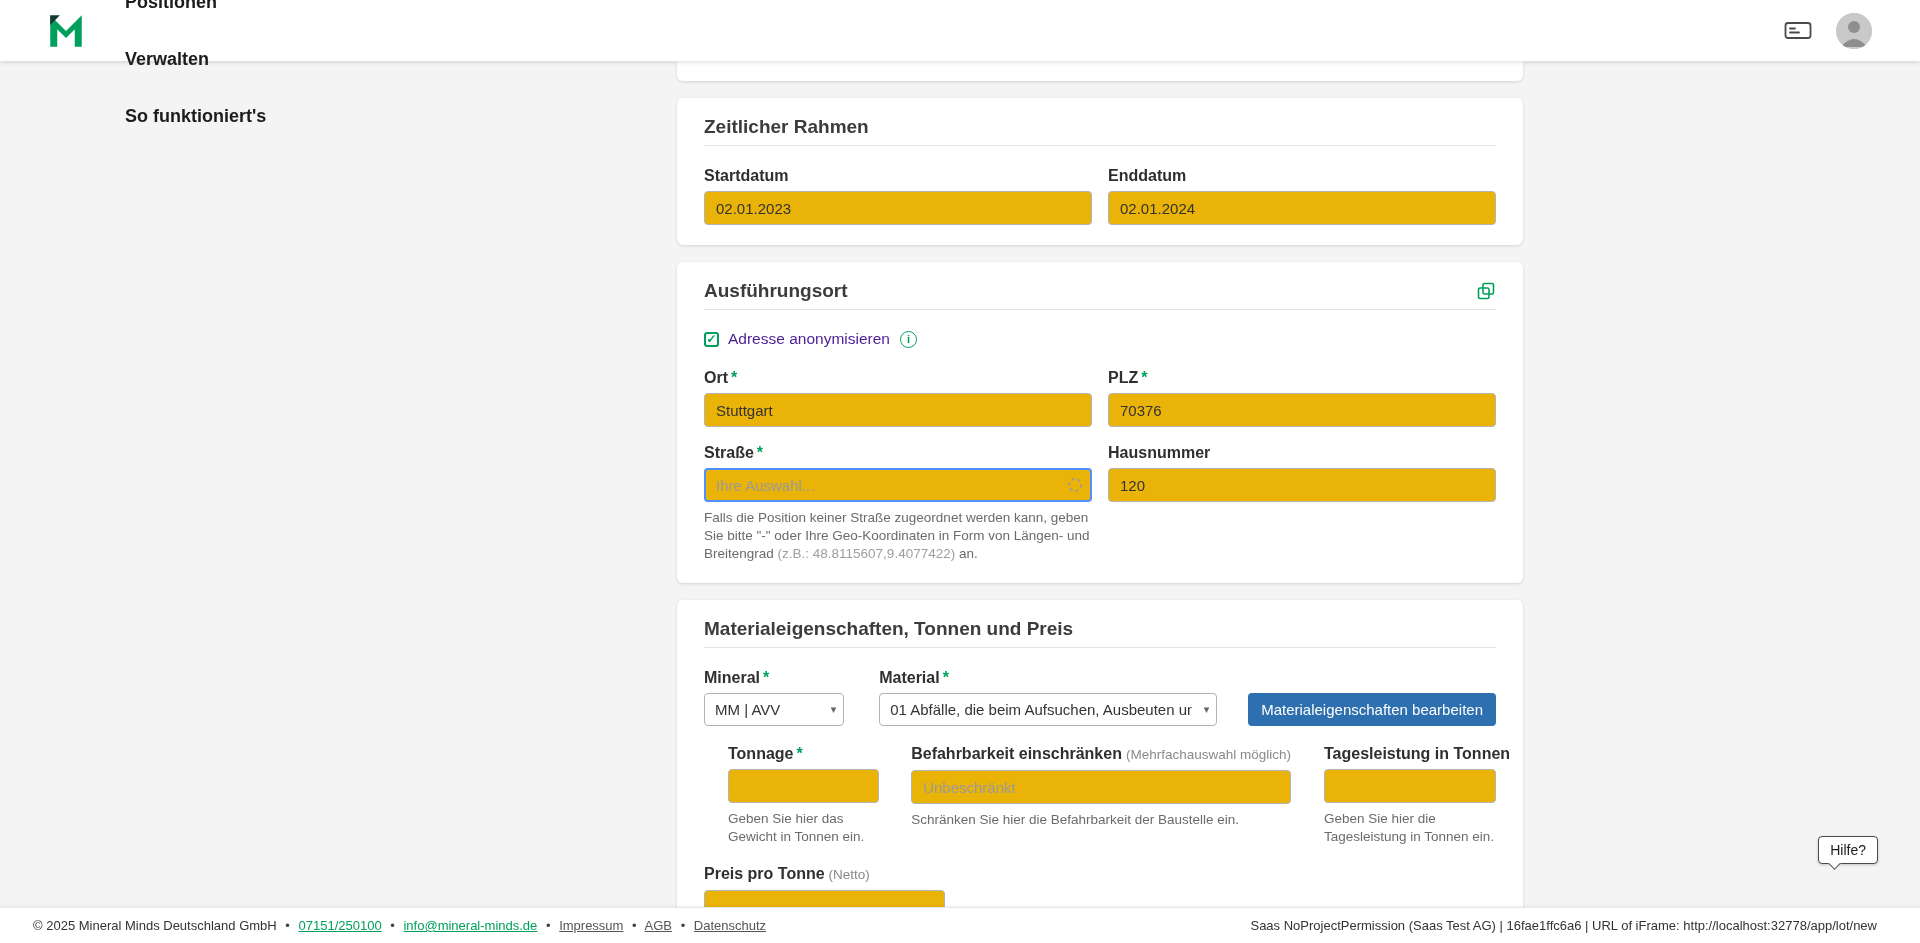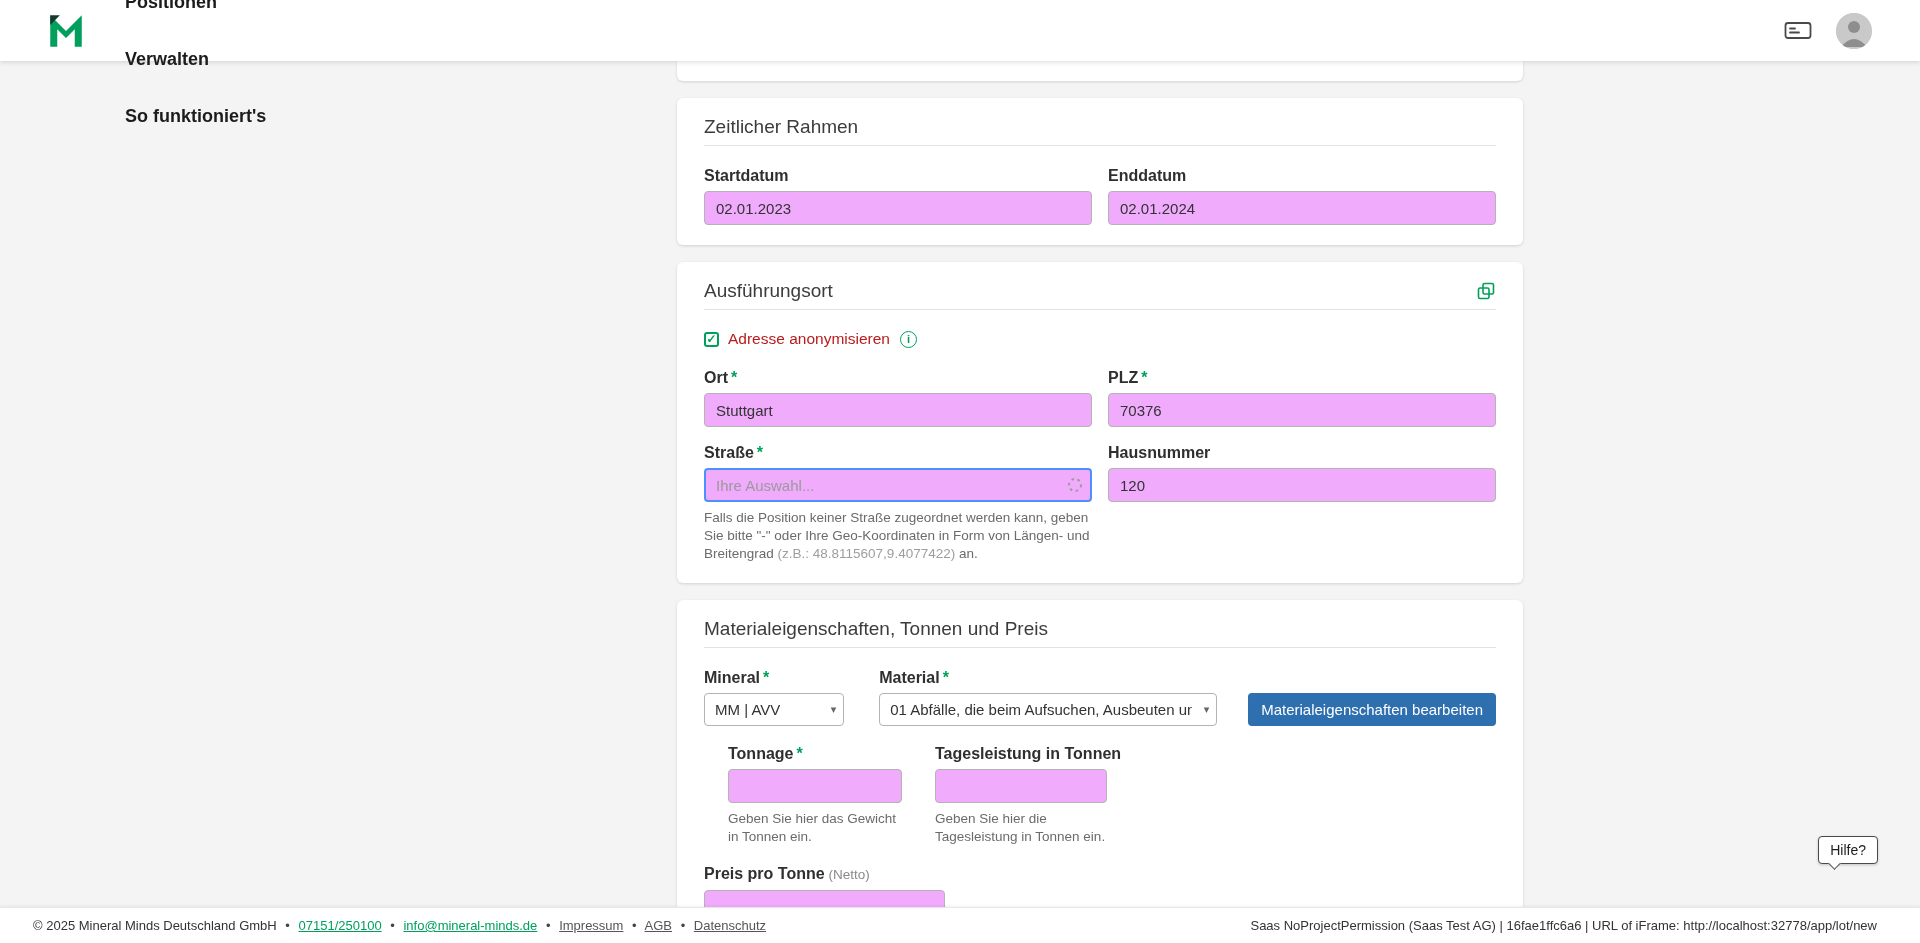--- a/index.html
+++ b/index.html
@@ -26,39 +26,39 @@
   .nav-right{margin-left:auto;margin-right:48px;display:flex;align-items:center;gap:24px;}
   .nav-icon{cursor:pointer;display:flex;align-items:center;}
   .avatar{width:36px;height:36px;border-radius:50%;overflow:hidden;cursor:pointer;background:#c9c9c9;}
   
   .content{position:absolute;top:61px;left:677px;width:846px;}
   .card{background:#fff;border-radius:6px;box-shadow:0 1px 3px rgba(0,0,0,.14);}
   .partial{height:20px;border-radius:0 0 6px 6px;margin-bottom:17px;}
   section.card{padding:18px 27px 20px;margin-bottom:17px;}
   .card-head{display:flex;justify-content:space-between;align-items:center;
     border-bottom:1px solid #e2e2e2;padding-bottom:7px;}
-  .card-title{margin:0;font-size:19px;font-weight:400;color:#3c3c3c;line-height:22px;}
+  .card-title{margin:0;font-size:19px;font-weight:700;color:#3c3c3c;line-height:22px;}
   .copy-icon{color:var(--accent-green);display:flex;cursor:pointer;}
   .copy-icon svg{stroke:currentColor;}
   .grid2{display:grid;grid-template-columns:1fr 1fr;column-gap:16px;}
   .mt20{margin-top:20px;}.mt16{margin-top:16px;}.mt18{margin-top:18px;}
   .label{font-size:16px;font-weight:700;color:#2f2f2f;margin-bottom:6px;line-height:19px;white-space:nowrap;}
   .req{color:var(--accent-green);font-weight:700;margin-left:3px;}
   .label-suffix{font-weight:400;color:#8a8a8a;font-size:13.5px;margin-left:4px;}
   .input{height:34px;width:100%;border:1px solid #b3b3b3;border-radius:4px;padding:0 11px;
-    font-size:15px;color:#333;font-family:inherit;background:#f0abfc;}
+    font-size:15px;color:#333;font-family:inherit;background:#eab308;}
   .input::placeholder{color:#9a9a9a;}
   .input-wrap{position:relative;}
   .input.focused{border:2px solid var(--focus-blue);padding:0 10px;}
   .spinner{position:absolute;right:9px;top:9px;width:16px;height:16px;}
   .checkbox-row{display:flex;align-items:center;margin-top:20px;}
   .checkbox{width:15px;height:15px;border:2px solid var(--accent-green);border-radius:3px;
     display:inline-flex;align-items:center;justify-content:center;color:var(--accent-green);
     font-size:12px;font-weight:700;background:#fff;cursor:pointer;line-height:1;}
-  .cb-label{margin-left:9px;font-size:15.5px;color:#b91c1c;}
+  .cb-label{margin-left:9px;font-size:15.5px;color:#4c1d95;}
   .info-icon{margin-left:10px;width:17px;height:17px;border:1.5px solid var(--accent-green);
     border-radius:50%;color:var(--accent-green);display:inline-flex;align-items:center;
     justify-content:center;font-size:11px;font-weight:700;cursor:pointer;line-height:1;}
   .hint{margin:7px 0 0;font-size:13.5px;line-height:18px;color:#6b6b6b;}
   .hint-light{color:#9e9e9e;}
   .select{height:33px;border:1px solid #b3b3b3;border-radius:4px;background:#fff;display:flex;
     align-items:center;padding:0 24px 0 10px;position:relative;font-size:15px;color:#333;cursor:pointer;}
   .select-value{white-space:nowrap;overflow:hidden;}
   .chevron{position:absolute;right:7px;color:#666;font-size:11px;}
   .btn-primary{height:33px;background:var(--button-blue);color:#fff;border:none;border-radius:4px;
@@ -221,20 +221,27 @@
     </div>
 
     <div class="mat-row top-align mt18">
       <div class="block" style="width:174px;">
         <div class="label">
           <span>Tonnage</span><span class="req">*</span>
         </div>
         <input class="input" style="">
         <p class="hint">Geben Sie hier das Gewicht in Tonnen ein.</p>
       </div>
+      <div class="block" style="width:380px;margin-left:32px;">
+        <div class="label">
+          <span>Befahrbarkeit einschränken</span><span class="label-suffix">(Mehrfachauswahl möglich)</span>
+        </div>
+        <input class="input" placeholder="Unbeschränkt" style="">
+        <p class="hint">Schränken Sie hier die Befahrbarkeit der Baustelle ein.</p>
+      </div>
       <div class="block" style="width:172px;margin-left:33px;">
         <div class="label"><span>Tagesleistung in Tonnen</span></div>
         <input class="input" style="">
         <p class="hint">Geben Sie hier die Tagesleistung in Tonnen ein.</p>
       </div>
     </div>
 
     <div class="mt18">
       <div class="label">
         <span>Preis pro Tonne</span><span class="label-suffix">(Netto)</span>

